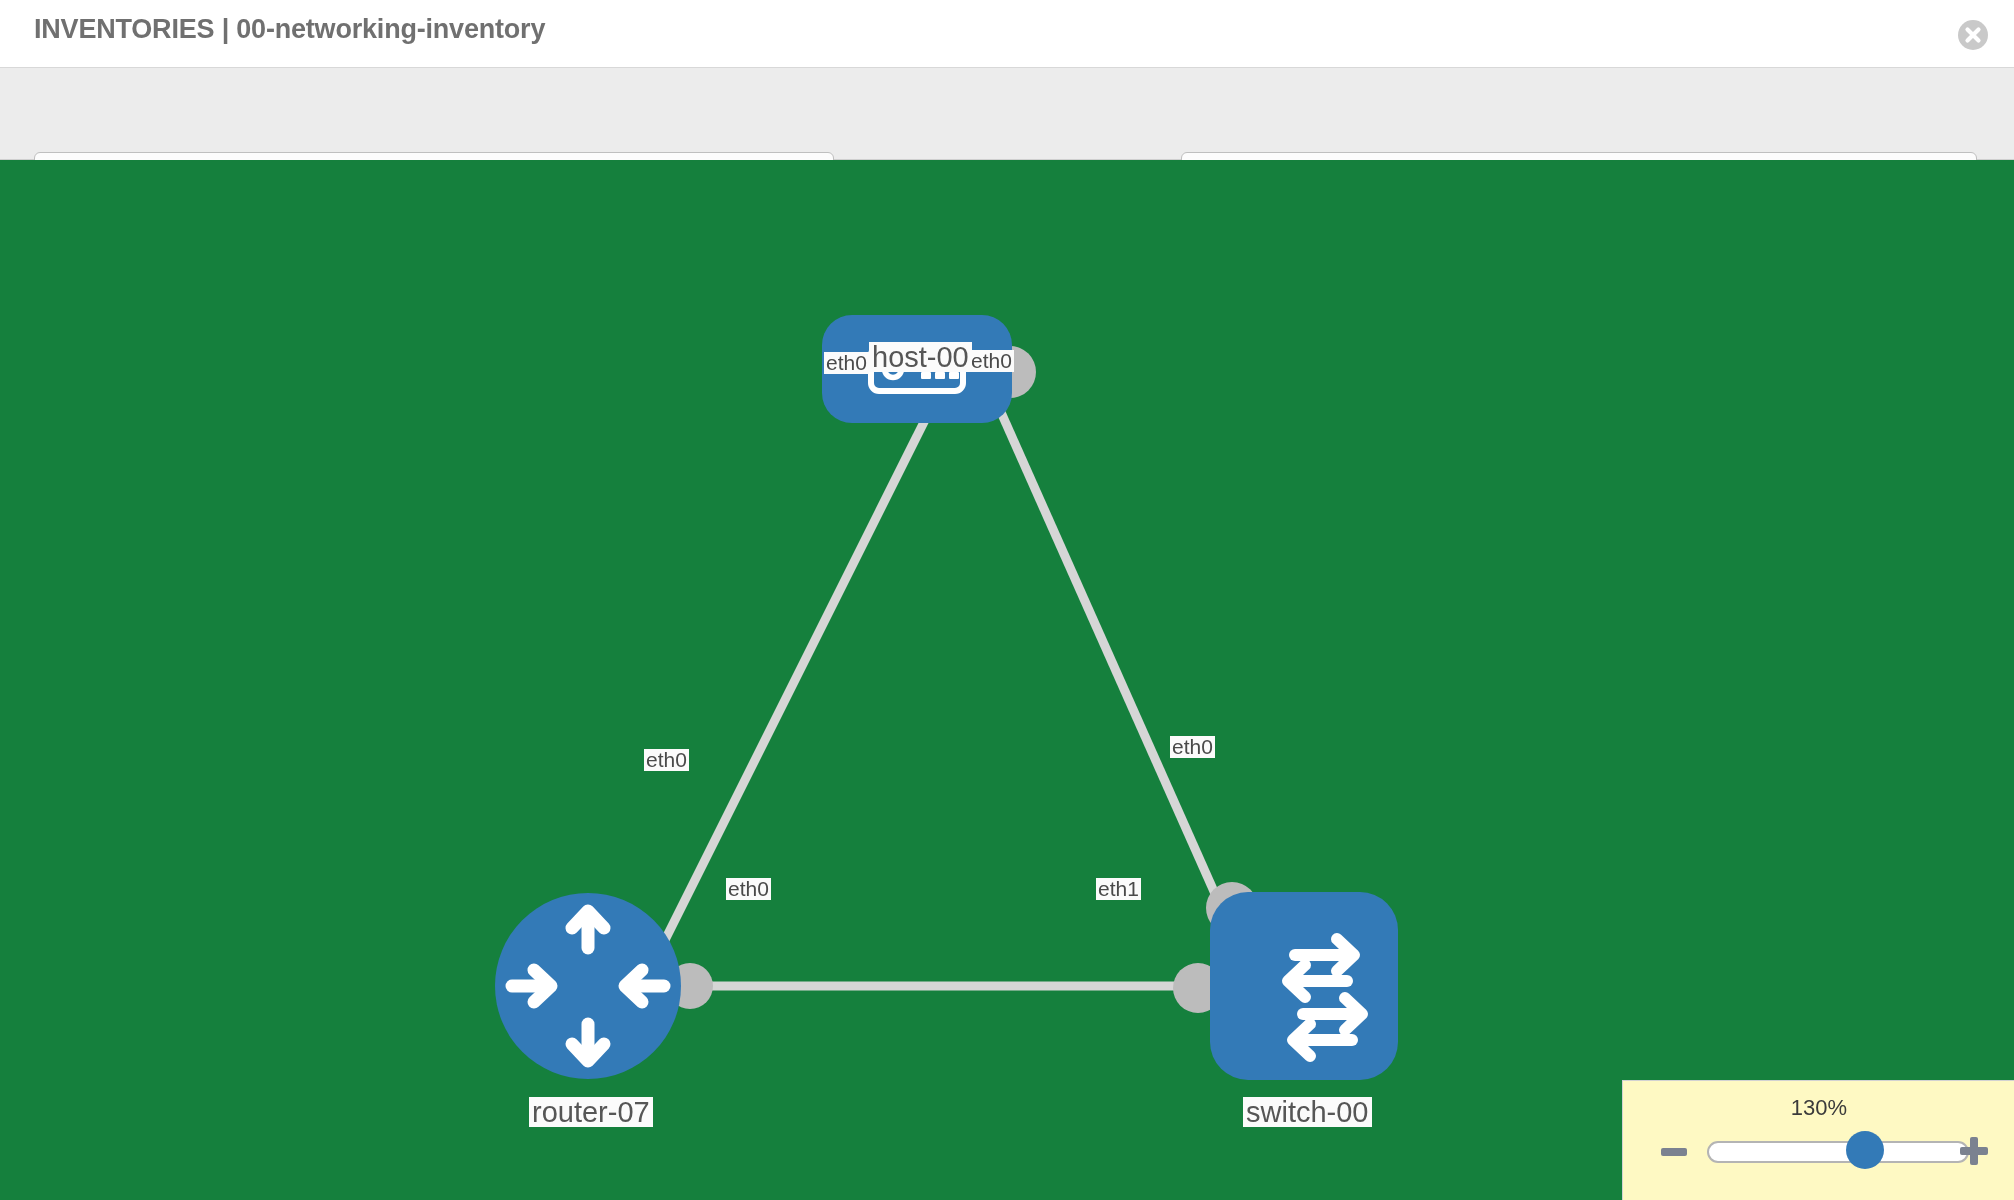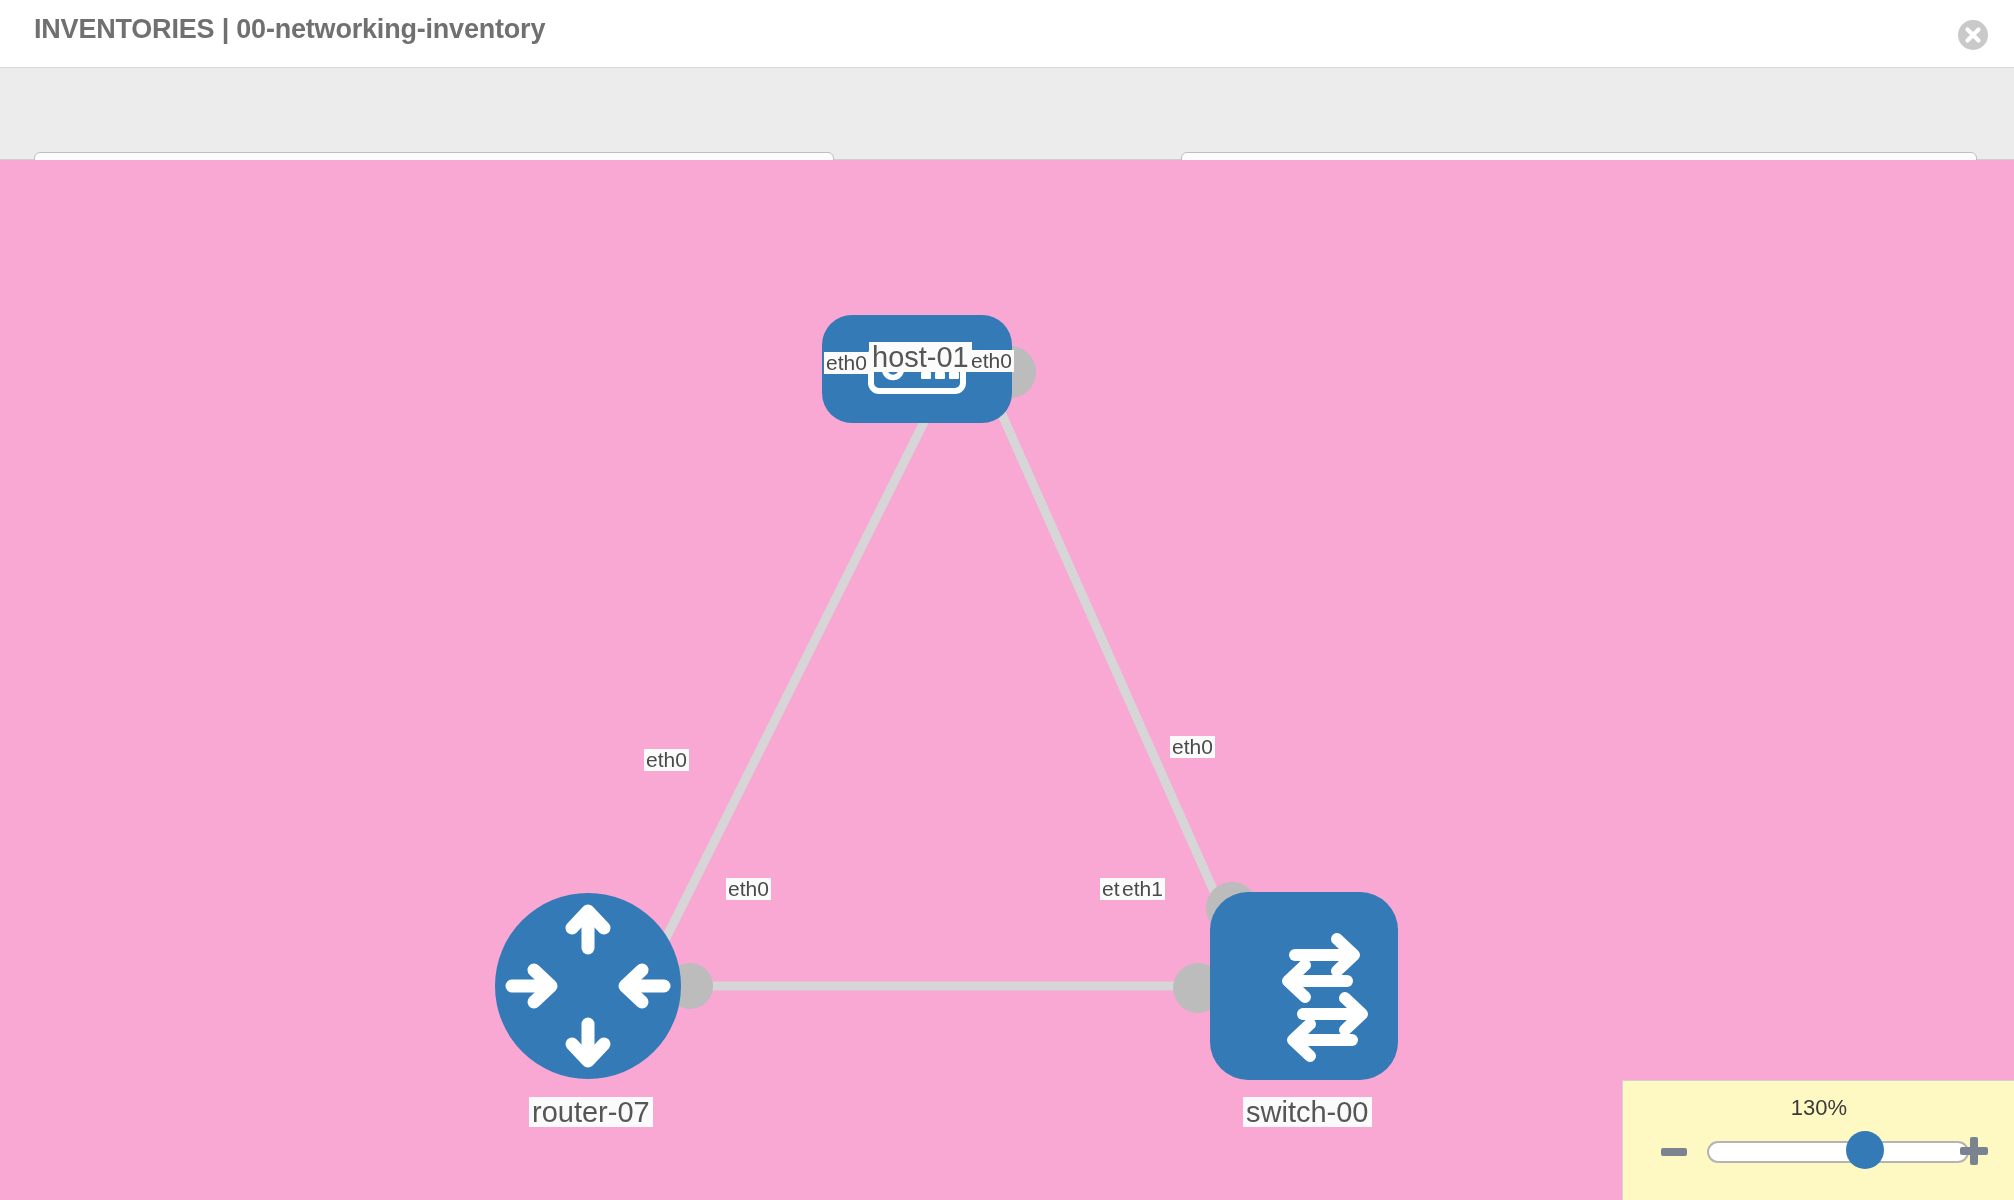--- a/index.html
+++ b/index.html
@@ -95,21 +95,21 @@
     font-size: 23px;
     color: #9a9a9a;
     letter-spacing: 0.3px;
   }
   #search-caret { right: 22px; top: 22px; }
 
   
   #canvas {
     position: absolute; left: 0; top: 160px;
     width: 2014px; height: 1040px;
-    background: #f9a8d4;
+    background: #15803d;
     overflow: hidden;
   }
   #topology-svg {
     position: absolute; left: 0; top: 0;
     width: 2014px; height: 1040px;
   }
 
   
   .iface-label {
     position: absolute;
@@ -288,23 +288,23 @@
         </g>
       </g>
     </svg>
 
     <div class="iface-label" style="left:824px; top:192px;">eth0</div>
     <div class="iface-label" style="left:969px; top:190px;">eth0</div>
     <div class="iface-label" style="left:644px; top:589px;">eth0</div>
     <div class="iface-label" style="left:1170px; top:576px;">eth0</div>
     <div class="iface-label" style="left:726px; top:718px;">eth0</div>
     <div class="iface-label" style="left:1100px; top:718px;">eth</div>
-    <div class="iface-label" style="left:1120px; top:718px;">eth1</div>
-
-    <div class="node-label" style="left:869px; top:182px;">host-01</div>
+    <div class="iface-label" style="left:1096px; top:718px;">eth1</div>
+
+    <div class="node-label" style="left:869px; top:182px;">host-00</div>
     <div class="node-label" style="left:529px; top:937px;">router-07</div>
     <div class="node-label" style="left:1243px; top:937px;">switch-00</div>
 
   </div>
 
   <div id="zoom-widget">
     <div id="zoom-value">130%</div>
 
     <div id="zoom-minus">
       <svg width="30" height="22" viewBox="0 0 30 22" aria-hidden="true">

